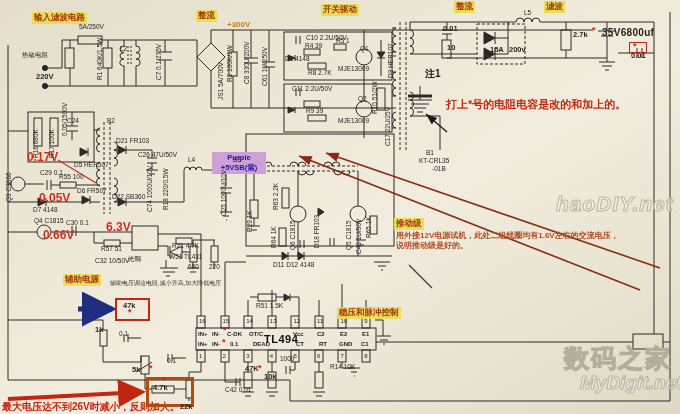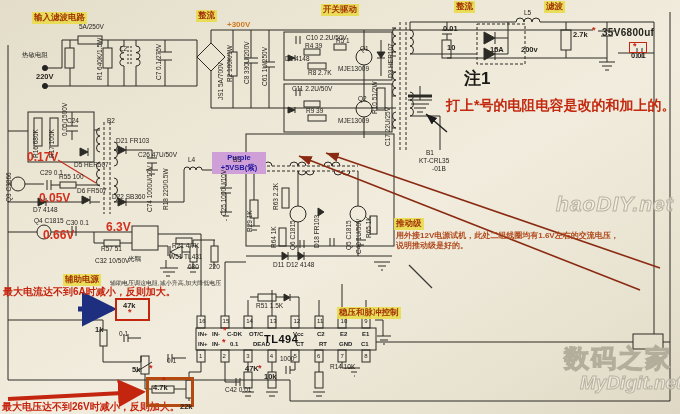--- a/index.html
+++ b/index.html
@@ -15,23 +15,23 @@
   .sec{position:absolute;background:rgba(232,219,78,.92);color:#a33408;font-weight:bold;
        font-size:8.5px;line-height:1.15;padding:1px 2px;white-space:nowrap;}
   .sec-input{left:32px;top:12px}.sec-rect1{left:196px;top:10px}.sec-drive{left:321px;top:4px}
   .sec-rect2{left:454px;top:1px}.sec-filter{left:544px;top:1px}.sec-aux{left:63px;top:274px}
   .sec-pwm{left:337px;top:307px}.sec-stage{left:394px;top:218px}
   .vred{position:absolute;color:#d22f1d;font-weight:bold;font-size:12px;white-space:nowrap;}
   .v017{left:27px;top:150px}.v005{left:39px;top:191px}.v066{left:43px;top:228px}.v63{left:106px;top:220px}
   .rail{position:absolute;left:227px;top:20px;color:#cf7a1e;font-weight:bold;font-size:8px;white-space:nowrap;}
   .purple{position:absolute;left:212px;top:152px;width:54px;background:#cfa0d8;color:#23189c;
           font-weight:bold;font-size:7.5px;text-align:center;line-height:1.3;padding:1px 0;}
-  .note1-tag{position:absolute;left:464px;top:67px;font-size:17px;font-weight:bold;color:#1a1a16;}
+  .note1-tag{position:absolute;left:425px;top:67px;font-size:10px;font-weight:bold;color:#1a1a16;}
   .note1-title{position:absolute;left:447px;top:81px;font-size:14px;font-weight:bold;color:#1a1a16;letter-spacing:.5px;}
-  .note1-detail{position:absolute;left:446px;top:97px;font-size:14px;font-weight:bold;color:#c2290f;white-space:nowrap;}
+  .note1-detail{position:absolute;left:446px;top:97px;font-size:11px;font-weight:bold;color:#c2290f;white-space:nowrap;}
   .pigtail{position:absolute;left:448px;top:128px;font-size:13.5px;font-weight:bold;color:#15130f;letter-spacing:1px;}
   .tnote{position:absolute;color:#b0491c;font-size:8px;font-weight:bold;white-space:nowrap;}
   .tn1{left:396px;top:230px}.tn2{left:396px;top:240px}
   .bignote{position:absolute;left:396px;top:289px;color:#b52810;font-size:12.5px;font-weight:bold;
            letter-spacing:.5px;white-space:nowrap;}
   .redleft{position:absolute;color:#c6240e;font-weight:bold;font-size:10px;white-space:nowrap;}
   .rl1{left:3px;top:285px}.rl2{left:2px;top:400px}
   .adjust{position:absolute;left:110px;top:279px;font-size:6px;color:#33302a;white-space:nowrap;}
   .icname{position:absolute;left:264px;top:333px;font-size:11px;font-weight:bold;color:#111;letter-spacing:.5px;}
   .pinnum{position:absolute;font-size:6px;color:#222;line-height:1;}
@@ -244,21 +244,20 @@
   <div class="sec sec-filter">滤波</div>
   <div class="sec sec-aux">辅助电源</div>
   <div class="sec sec-pwm">稳压和脉冲控制</div>
   <div class="sec sec-stage">推动级</div>
 
   <div class="note1-tag">注1</div>
   <div class="note1-detail">打上*号的电阻电容是改的和加上的。</div>
 
   <div class="tnote tn1">用外接12V电源试机，此处二组线圈均有1.6V左右的交流电压，</div>
   <div class="tnote tn2">说明推动级是好的。</div>
-  <div class="redleft rl1">最大电流达不到6A时减小，反则加大。</div>
   <div class="redleft rl2">最大电压达不到26V时减小，反则加大。</div>
   <div class="adjust">辅助电压调这电阻,减小升高,加大降低电压</div>
 
   <div class="vred v017">0.17V</div>
   <div class="vred v005">0.05V</div>
   <div class="vred v066">0.66V</div>
   <div class="vred v63">6.3V</div>
   <div class="rail">+300V</div>
 
   <div class="purple">
@@ -298,21 +297,21 @@
       <span class="lbl" style="left: 292px; top: 86px;">C11 2.2U/50V</span>
       <span class="lbl" style="left: 306px; top: 108px;">R9 39</span>
       <span class="lbl" style="left: 358px; top: 96px;">Q2</span>
       <span class="lbl" style="left: 338px; top: 118px;">MJE13009</span>
       <span class="lbl rot" style="left: 372px; top: 114px;">R10 51/2W</span>
       <span class="lbl rot" style="left: 385px; top: 146px;">C17 22U/25V</span>
       <span class="lbl b" style="left: 443px; top: 25px;">0.01</span>
       <span class="lbl b" style="left: 447px; top: 44px;">10</span>
       <span class="lbl" style="left: 524px; top: 10px;">L5</span>
       <span class="lbl b" style="left: 490px; top: 46px;">15A</span>
-      <span class="lbl b" style="left: 521px; top: 46px;">200v</span>
+      <span class="lbl b" style="left: 509px; top: 46px;">200v</span>
       <span class="lbl b" style="left: 573px; top: 31px;">2.7k</span>
       <span class="lbl lg" style="left: 602px; top: 28px;">35V6800uf</span>
       <span class="lbl b" style="left: 631px; top: 52px;">0.01</span>
       <span class="lbl" style="left: 107px; top: 118px;">B2</span>
       <span class="lbl rot" style="left: 33px; top: 158px;">R16 680K</span>
       <span class="lbl rot" style="left: 49px; top: 158px;">R17 100K</span>
       <span class="lbl" style="left: 67px; top: 118px;">C24</span>
       <span class="lbl rot" style="left: 62px; top: 136px;">0.05/1500V</span>
       <span class="lbl" style="left: 74px; top: 162px;">D5 HER507</span>
       <span class="lbl" style="left: 116px; top: 138px;">D21 FR103</span>

